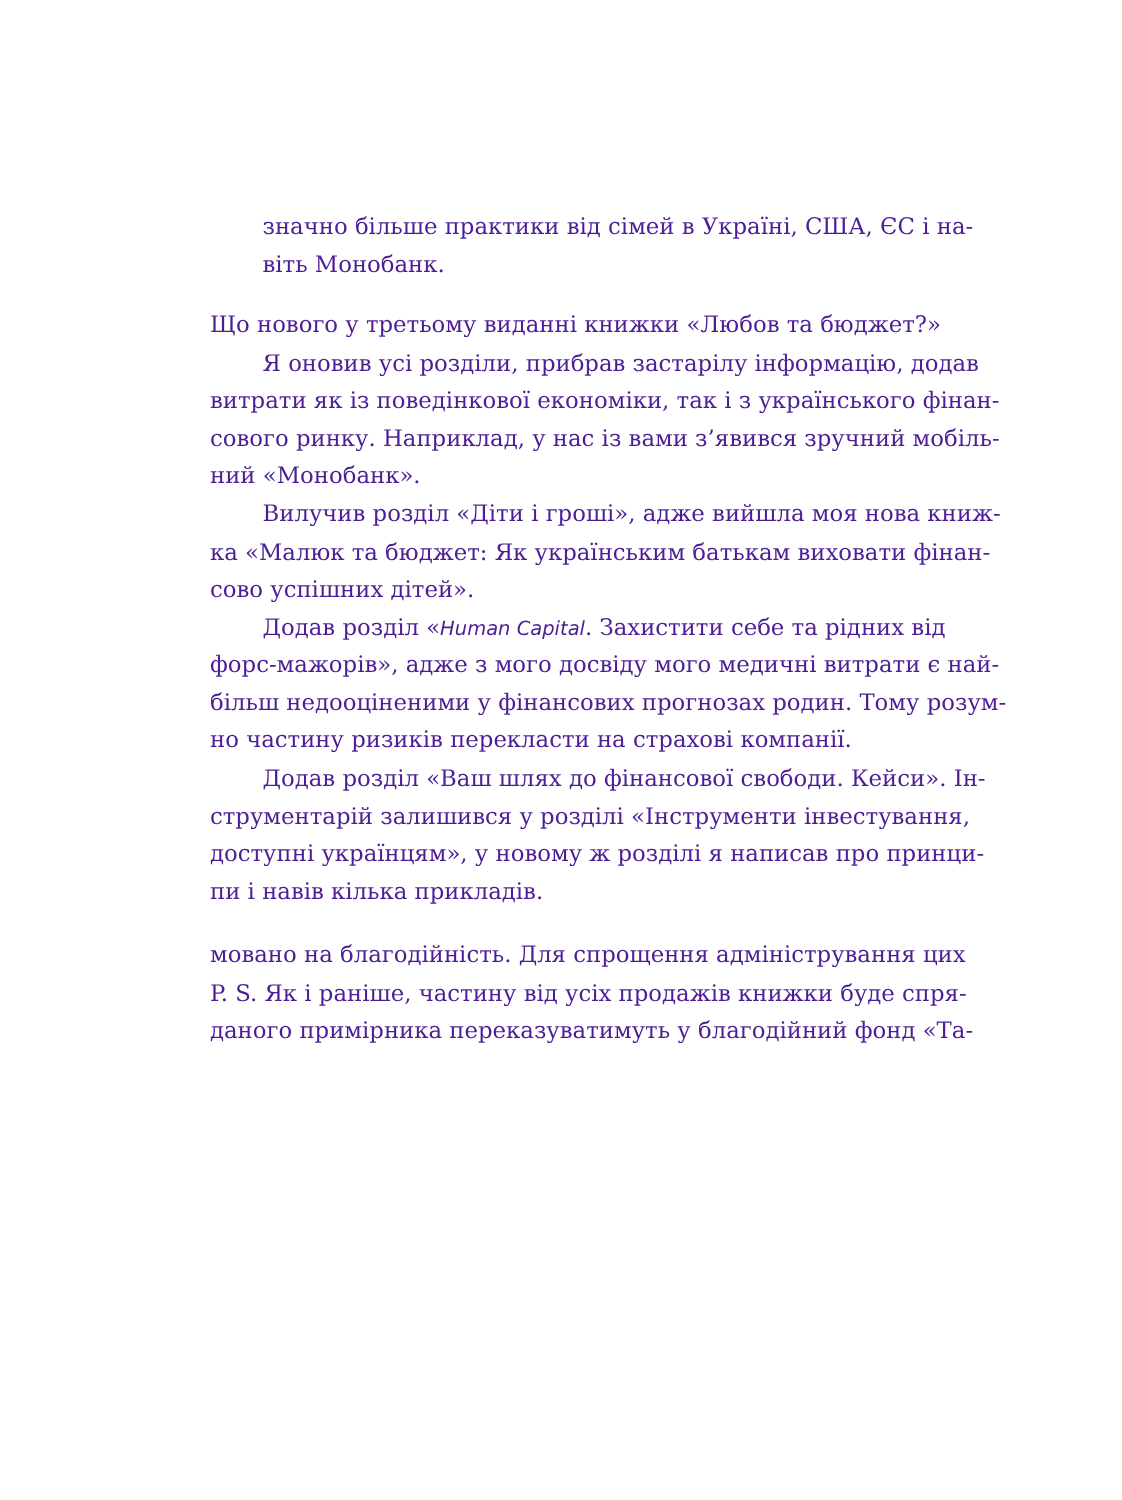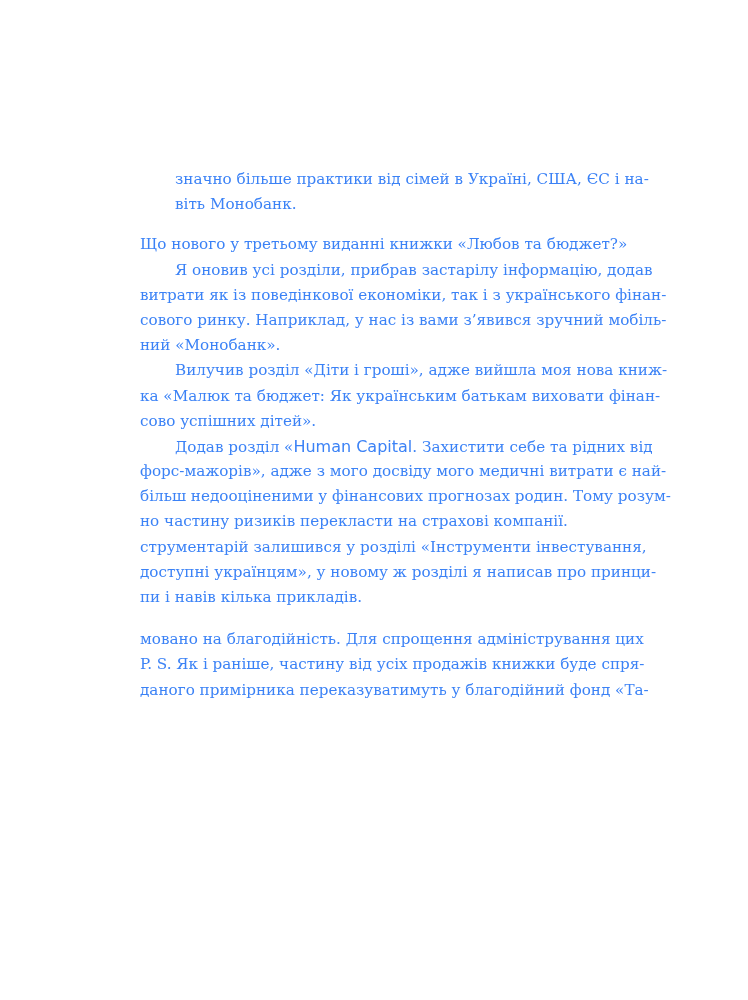--- a/index.html
+++ b/index.html
@@ -5,29 +5,28 @@
   html, body { margin: 0; padding: 0; background: #ffffff; }
   body { width: 748px; height: 1000px; position: relative; overflow: hidden; }
   .page {
     position: absolute;
     left: 140px;
     top: 139px;
     width: 472px;
     font-family: "DejaVu Serif", serif;
     font-size: 15.2px;
     line-height: 25.2px;
-    color: #3b82f6;
-    margin-top: 28px;
+    color: #4c1d95;
   }
   .line { display: block; white-space: pre; text-align: justify; text-align-last: justify; height: 25.2px; }
   .line.last { text-align-last: left; }
   .indent-block { padding-left: 35px; }
   .indent { padding-left: 35px; }
   .gap { height: 15px; }
-  .it { font-family: "DejaVu Sans", sans-serif; font-size: 16px; }
+  .it { font-family: "DejaVu Sans", sans-serif; font-style: italic; font-size: 13px; }
 </style>
 </head>
 <body>
 
 <div class="page">
 
   <div class="indent-block">
     <span class="line">значно більше практики від сімей в Україні, США, ЄС і на-</span>
     <span class="line last">віть Монобанк.</span>
   </div>
@@ -50,20 +49,21 @@
   </div>
 
   <div>
     <span class="line indent"><span>Додав розділ «</span><span class="it">Human Capital</span><span>. Захистити себе та рідних від</span></span>
     <span class="line">форс-мажорів», адже з мого досвіду мого медичні витрати є най-</span>
     <span class="line">більш недооціненими у фінансових прогнозах родин. Тому розум-</span>
     <span class="line last">но частину ризиків перекласти на страхові компанії.</span>
   </div>
 
   <div>
+    <span class="line indent">Додав розділ «Ваш шлях до фінансової свободи. Кейси». Ін-</span>
     <span class="line">струментарій залишився у розділі «Інструменти інвестування,</span>
     <span class="line">доступні українцям», у новому ж розділі я написав про принци-</span>
     <span class="line last">пи і навів кілька прикладів.</span>
   </div>
 
   <div class="gap" style="height:17px"></div>
 
   <div>
     <span class="line">мовано на благодійність. Для спрощення адміністрування цих</span>
     <span class="line">P. S. Як і раніше, частину від усіх продажів книжки буде спря-</span>

